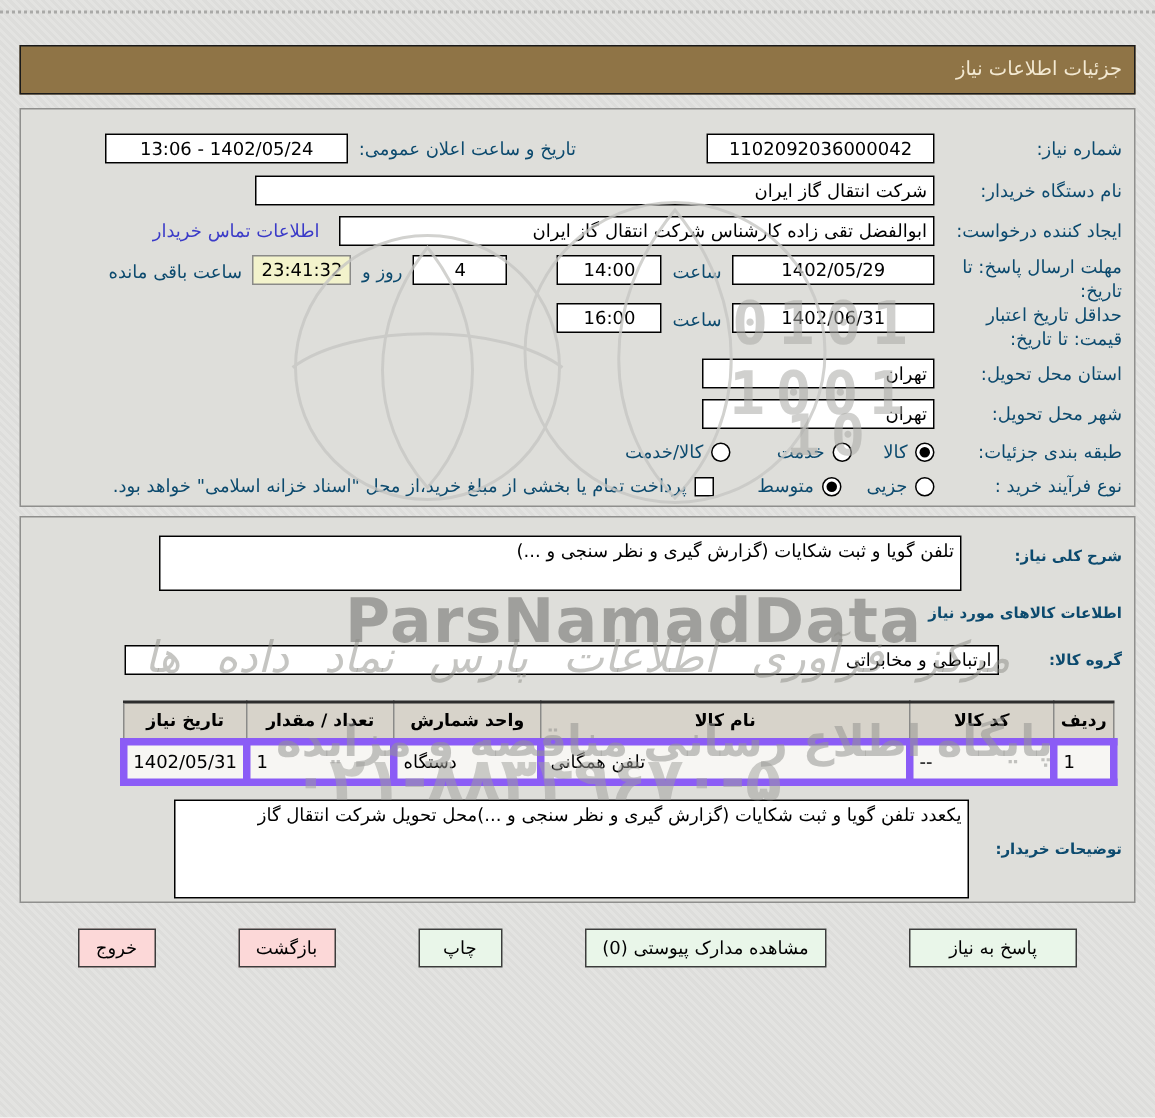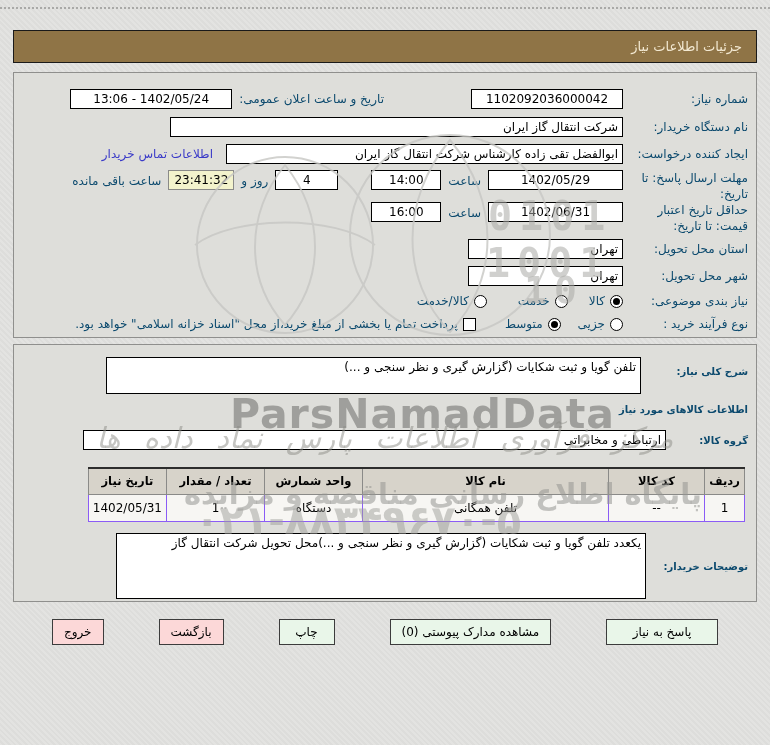--- a/index.html
+++ b/index.html
@@ -9,21 +9,21 @@
     font-family:"DejaVu Sans", sans-serif;
     direction:rtl;
     background:repeating-linear-gradient(45deg,#e3e3e1 0 2px,#dddddb 2px 4px);
     overflow:hidden;
   }
   .dotted-top { position:absolute; top:7px; left:0; right:0; border-top:2px dotted #a9a9a7; }
 
   .titlebar {
     position:absolute; top:30px; left:13px; width:744px; height:33px;
     background:#8f7446; border:1px solid #1a1a1a;
-    color:#f3e9d2; font-size:13px; line-height:31px; padding:0 14px;
+    color:#f3e9d2; font-size:13px; line-height:31px; padding:0 8px;
   }
 
   .panel {
     position:absolute; left:13px; width:744px;
     border:1px solid #8f8f8d; background:#dededa;
   }
   #panel-main { top:72px; height:266px; }
   #panel-need { top:344px; height:258px; }
 
   .row { position:absolute; right:0; left:0; display:flex; align-items:center; gap:7px; padding-right:8px; }
@@ -48,22 +48,22 @@
   .checkbox { display:inline-block; width:13px; height:13px; border:1px solid #000;
     background:#fff; flex:0 0 13px; }
   .opt { display:flex; align-items:center; gap:5px; }
 
   textarea.box { resize:none; height:auto; padding:1px 4px; line-height:1.4; overflow:hidden; }
 
   table.items { position:absolute; top:122px; right:11px; left:13px;
     border-collapse:collapse; border:1px solid #4a4a4a; border-top:2px solid #2d2d2d; }
   table.items th { background:#d7d3ca; border:1px solid #8a8a88; font-size:11.5px;
     font-weight:bold; height:26px; padding:0 4px; }
-  table.items td { background:#f7f6f3; border:1px solid #8b5cf6; font-size:12px;
-    text-align:center; height:27px; padding:0 4px; }
+  table.items td { background:#f7f6f3; border:5px solid #8b5cf6; font-size:12px;
+    text-align:left; height:27px; padding:0 4px; }
 
   .abs { position:absolute; }
 
   .btnrow { position:absolute; top:619px; left:0; right:0; height:28px;
     display:flex; justify-content:center; gap:15px; transform:translateX(-20px); }
   .btn { height:26px; border:1px solid #3c3c3c; font-size:12px;
     font-family:"DejaVu Sans", sans-serif; padding:0 11px; cursor:pointer;margin-left:40px; }
   .btn-green { background:#e9f6e9; }
   .btn-pink  { background:#fcd8d8; }
 
@@ -130,21 +130,21 @@
     <span class="lbl lbl-col">استان محل تحویل:</span>
     <input class="box" style="width: 155px;" readonly="" value="تهران">
   </div>
 
   <div class="row" style="top:193px;">
     <span class="lbl lbl-col">شهر محل تحویل:</span>
     <input class="box" style="width: 155px;" readonly="" value="تهران">
   </div>
 
   <div class="row" style="top:220px;">
-    <span class="lbl lbl-col">نیاز بندی موضوعی:</span>
+    <span class="lbl lbl-col">طبقه بندی جزئیات:</span>
     <span class="opt">
       <span class="radio checked"></span>
       <span class="lbl">کالا</span>
     </span>
     <span class="opt" style="margin-right:14px;">
       <span class="radio"></span>
       <span class="lbl">خدمت</span>
     </span>
     <span class="opt" style="margin-right:24px;">
       <span class="radio"></span>

